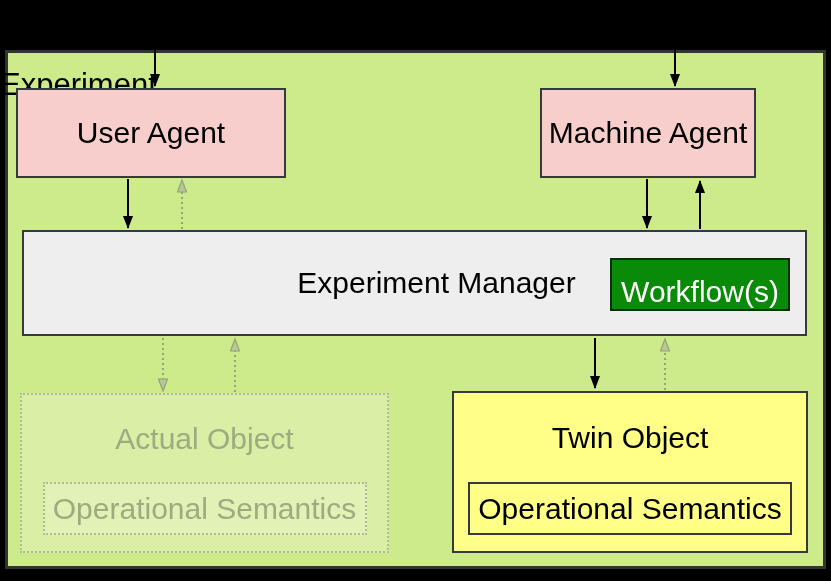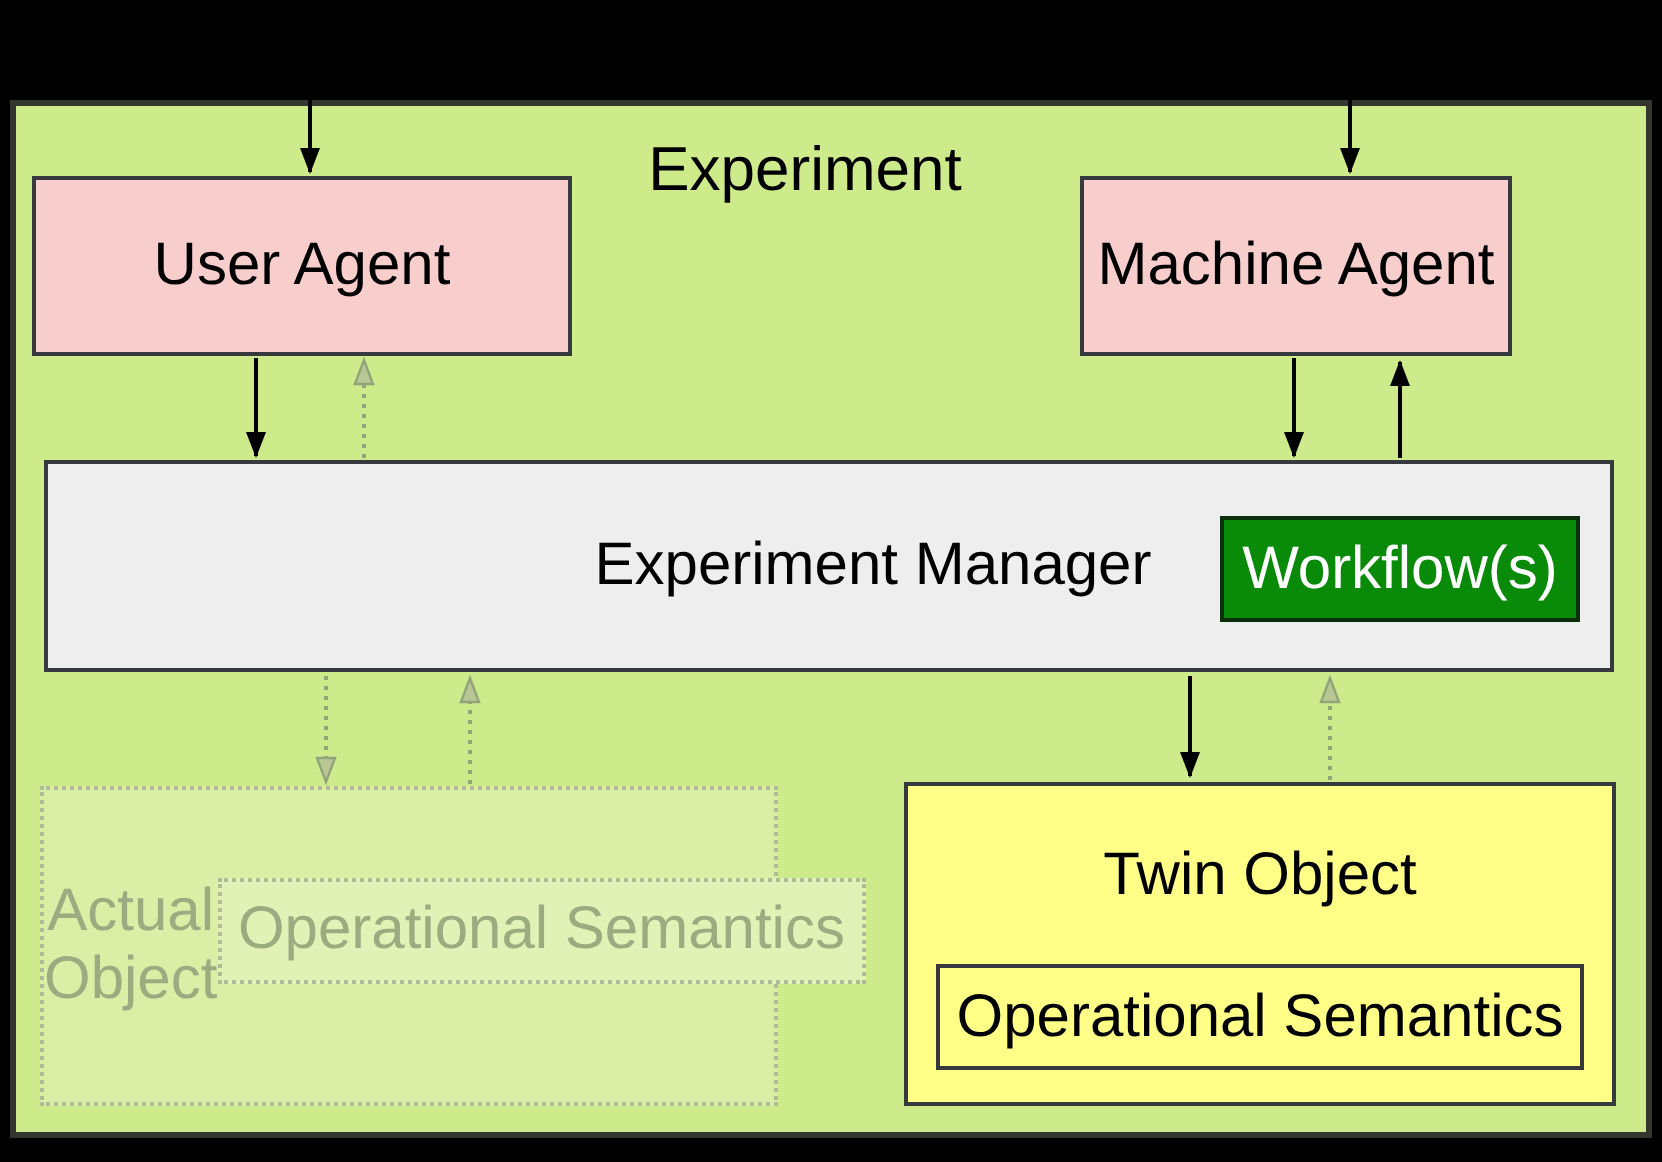--- a/index.html
+++ b/index.html
@@ -20,21 +20,20 @@
     left: 5px; top: 50px;
     width: 821px; height: 519px;
     box-sizing: border-box;
     background: var(--experiment_bg);
     border: 3px solid var(--experiment_border);
   }
   #experiment-label {
     position: absolute;
     left: 0; top: 67px;
     width: 805px;
-    text-align: center;
     font-size: 31px;
     color: var(--text);
   }
   .node {
     position: absolute;
     box-sizing: border-box;
     display: flex;
     align-items: center;
     justify-content: center;
     font-size: 30px;
@@ -62,30 +61,30 @@
   }
   #workflow {
     position: absolute;
     left: 586px; top: 26px;
     width: 180px; height: 53px;
     box-sizing: border-box;
     background: var(--workflow_bg);
     border: 2px solid var(--workflow_border);
     color: var(--workflow_text);
     display: flex;
-    align-items: center;
+    align-items: flex-end;
     justify-content: center;
     font-size: 30px;
   }
   #actual-object {
     left: 20px; top: 393px; width: 369px; height: 160px;
     background: var(--actual_bg);
     border: 2px dotted var(--faded_border);
     color: var(--faded_text);
-    flex-direction: row;
+    flex-direction: column;
     justify-content: flex-start;
   }
   #twin-object {
     left: 452px; top: 391px; width: 356px; height: 162px;
     background: var(--twin_bg);
     border: 2px solid var(--node_border);
     flex-direction: column;
     justify-content: flex-start;
   }
   .obj-label {

